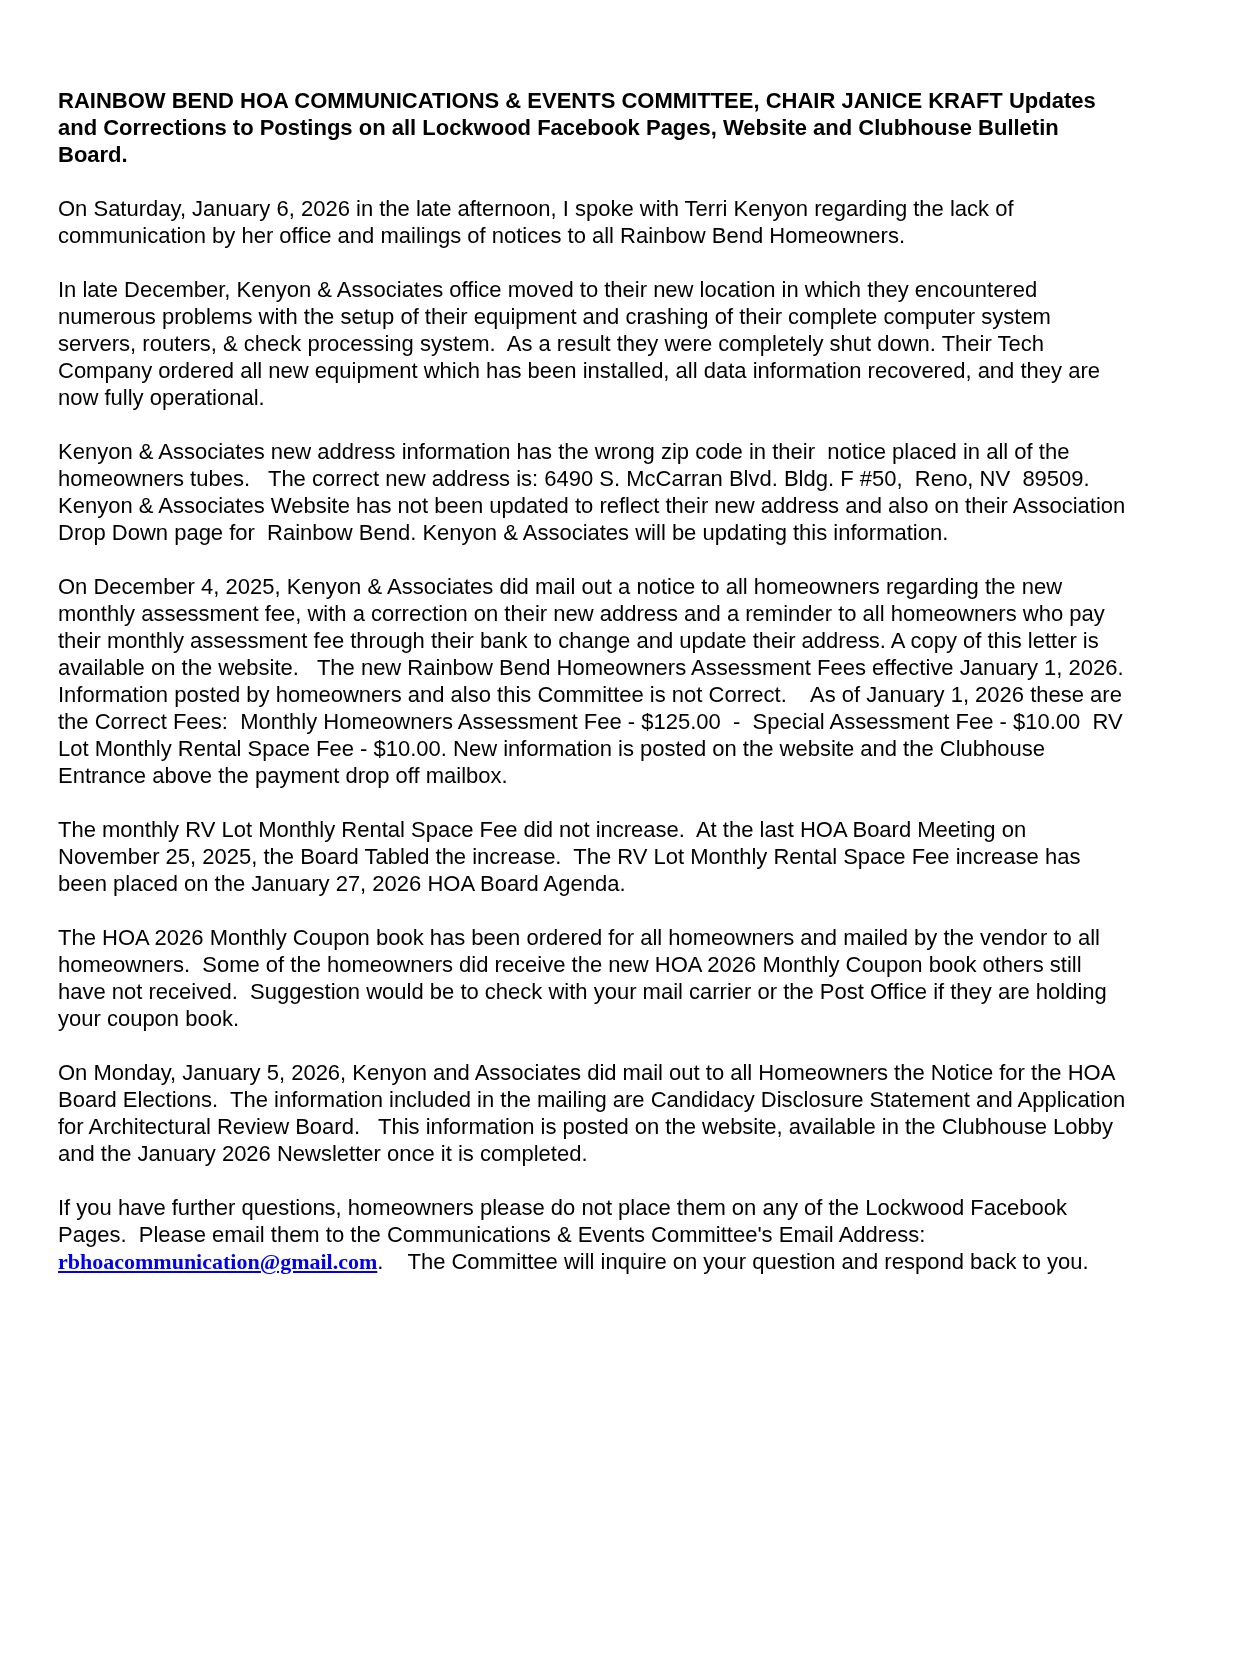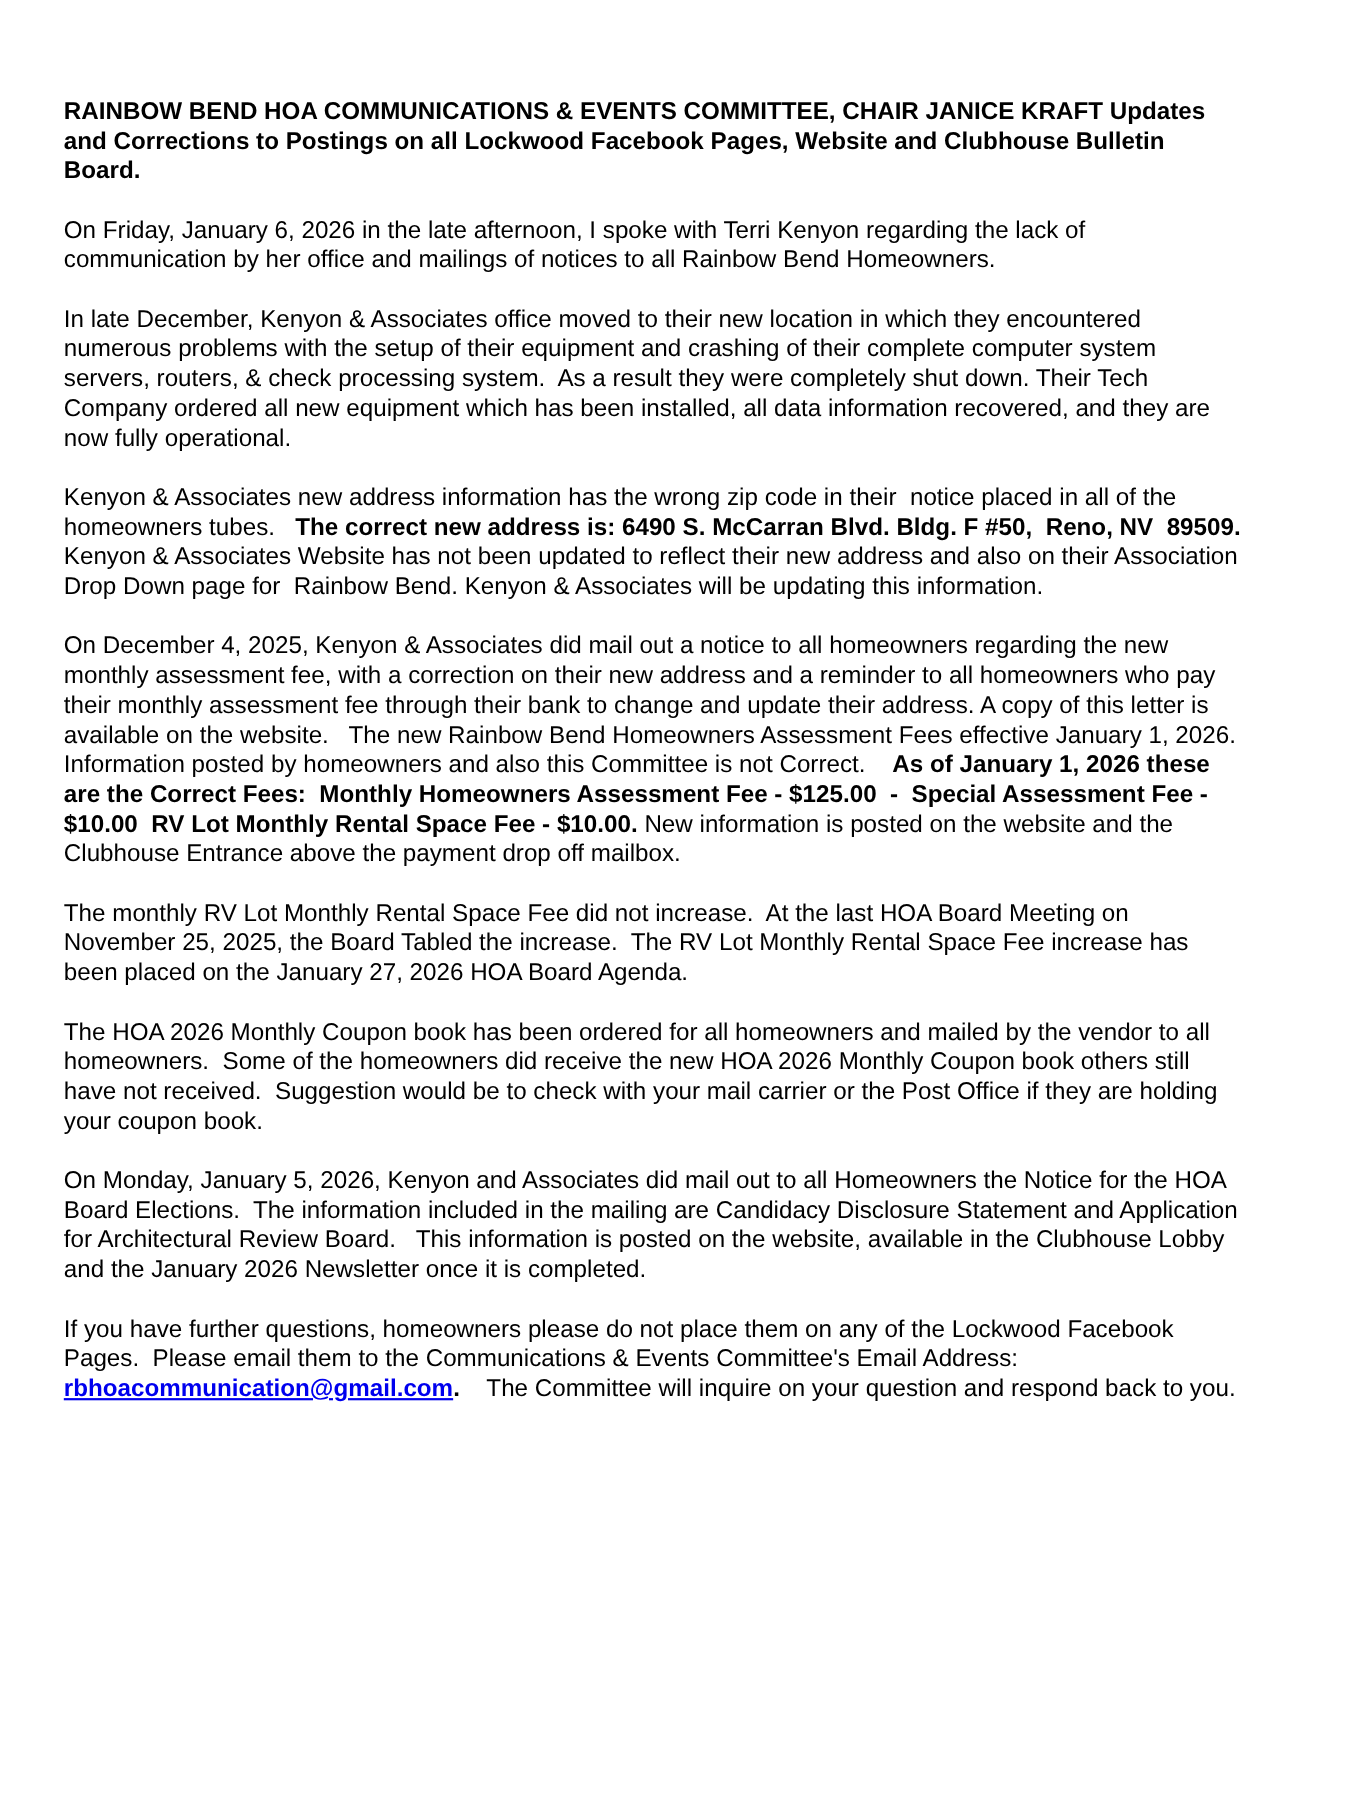--- a/index.html
+++ b/index.html
@@ -27,36 +27,37 @@
     white-space: pre-wrap;
   }
   .para {
     margin: 0 0 27px 0;
     white-space: pre-wrap;
   }
   .para:last-child {
     margin-bottom: 0;
   }
   .bold {
-    font-weight: 700;
+    font-weight: 400;
   }
   .email-link {
     color: #0000ee;
     text-decoration: underline;
     font-weight: 700;
     cursor: pointer;
+    font-family: Liberation Serif, serif;
   }
 </style>
 </head>
 <body>
 
 <div class="page">
   <p class="heading">RAINBOW BEND HOA COMMUNICATIONS &amp; EVENTS COMMITTEE, CHAIR JANICE KRAFT Updates and Corrections to Postings on all Lockwood Facebook Pages, Website and Clubhouse Bulletin Board.</p>
   <div>
-      <p class="para"><span>On Friday, January 6, 2026 in the late afternoon, I spoke with Terri Kenyon regarding the lack of communication by her office and mailings of notices to all Rainbow Bend Homeowners.</span></p>
+      <p class="para"><span>On Saturday, January 6, 2026 in the late afternoon, I spoke with Terri Kenyon regarding the lack of communication by her office and mailings of notices to all Rainbow Bend Homeowners.</span></p>
       <p class="para"><span>In late December, Kenyon &amp; Associates office moved to their new location in which they encountered numerous problems with the setup of their equipment and crashing of their complete computer system servers, routers, &amp; check processing system.  As a result they were completely shut down. Their Tech Company ordered all new equipment which has been installed, all data information recovered, and they are now fully operational.</span></p>
       <p class="para"><span>Kenyon &amp; Associates new address information has the wrong zip code in their  notice placed in all of the homeowners tubes.   </span><span class="bold">The correct new address is: 6490 S. McCarran Blvd. Bldg. F #50,  Reno, NV  89509.</span><span> Kenyon &amp; Associates Website has not been updated to reflect their new address and also on their Association Drop Down page for  Rainbow Bend. Kenyon &amp; Associates will be updating this information.</span></p>
       <p class="para"><span>On December 4, 2025, Kenyon &amp; Associates did mail out a notice to all homeowners regarding the new monthly assessment fee, with a correction on their new address and a reminder to all homeowners who pay their monthly assessment fee through their bank to change and update their address. A copy of this letter is available on the website.   The new Rainbow Bend Homeowners Assessment Fees effective January 1, 2026. Information posted by homeowners and also this Committee is not Correct.    </span><span class="bold">As of January 1, 2026 these are the Correct Fees:  Monthly Homeowners Assessment Fee - $125.00  -  Special Assessment Fee - $10.00  RV Lot Monthly Rental Space Fee - $10.00.</span><span> New information is posted on the website and the Clubhouse Entrance above the payment drop off mailbox.</span></p>
       <p class="para"><span>The monthly RV Lot Monthly Rental Space Fee did not increase.  At the last HOA Board Meeting on November 25, 2025, the Board Tabled the increase.  The RV Lot Monthly Rental Space Fee increase has been placed on the January 27, 2026 HOA Board Agenda.</span></p>
       <p class="para"><span>The HOA 2026 Monthly Coupon book has been ordered for all homeowners and mailed by the vendor to all homeowners.  Some of the homeowners did receive the new HOA 2026 Monthly Coupon book others still have not received.  Suggestion would be to check with your mail carrier or the Post Office if they are holding your coupon book.</span></p>
       <p class="para"><span>On Monday, January 5, 2026, Kenyon and Associates did mail out to all Homeowners the Notice for the HOA Board Elections.  The information included in the mailing are Candidacy Disclosure Statement and Application for Architectural Review Board.   This information is posted on the website, available in the Clubhouse Lobby and the January 2026 Newsletter once it is completed.</span></p>
       <p class="para"><span>If you have further questions, homeowners please do not place them on any of the Lockwood Facebook Pages.  Please email them to the Communications &amp; Events Committee's Email Address: </span><a class="email-link bold" href="#">rbhoacommunication@gmail.com</a><span class="bold">.</span><span>    The Committee will inquire on your question and respond back to you.</span></p>
     </div>
 </div>
 

